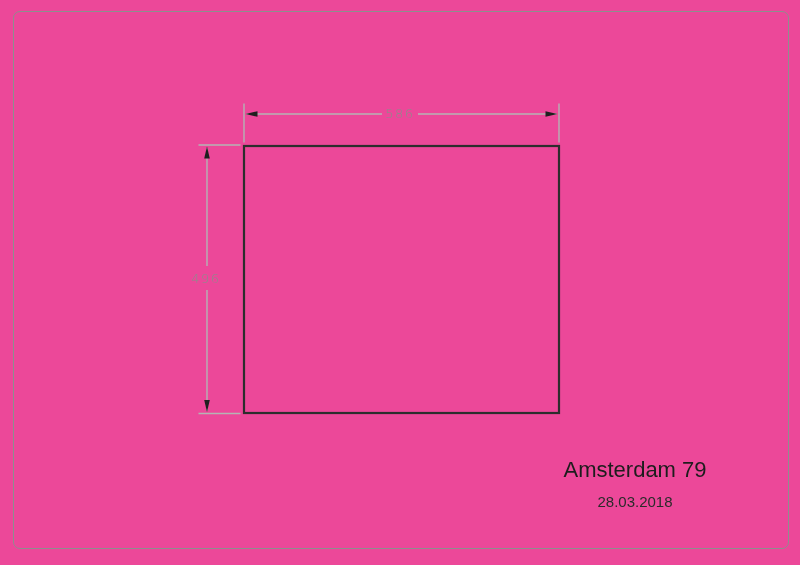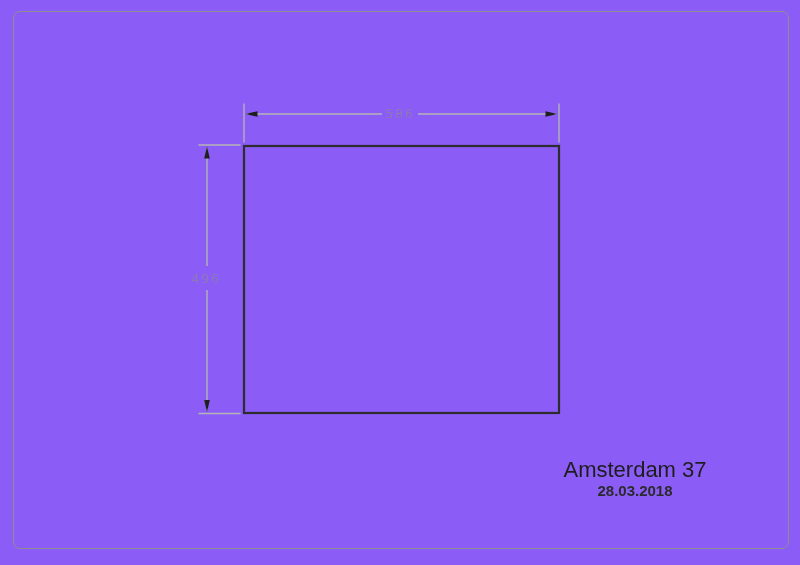--- a/index.html
+++ b/index.html
@@ -4,21 +4,21 @@
 <style>
   html, body {
     margin: 0;
     padding: 0;
     background: #ffffff;
   }
   .canvas {
     position: relative;
     width: 800px;
     height: 565px;
-    background: #8b5cf6;
+    background: #ec4899;
     font-family: "Liberation Sans", sans-serif;
     overflow: hidden;
   }
   .page-border {
     position: absolute;
     left: 13px;
     top: 11px;
     width: 776px;
     height: 538px;
     box-sizing: border-box;
@@ -45,24 +45,23 @@
     color: #1d1d1d;
   }
   .title-line {
     font-size: 22px;
     line-height: 23px;
     white-space: nowrap;
   }
   .date-line {
     font-size: 15px;
     line-height: 17px;
-    margin-top: 1px;
+    margin-top: 12px;
     color: #2b2b2b;
     white-space: nowrap;
-    font-weight: bold;
   }
 </style>
 </head>
 <body>
 
 <div class="canvas">
 
   <div class="page-border"></div>
 
   <svg class="drawing-svg" width="800" height="565" viewBox="0 0 800 565">
@@ -89,17 +88,17 @@
       <polygon points="557.5,114 545.5,111.2 545.5,116.8"></polygon>
       <polygon points="207,146.5 204.2,158.5 209.8,158.5"></polygon>
       <polygon points="207,412 204.2,400 209.8,400"></polygon>
     </g>
 
     <text class="dim-label" x="400" y="118" text-anchor="middle" fill="#8c8c8c">586</text>
     <text class="dim-label" x="206" y="283" text-anchor="middle" fill="#8c8c8c">496</text>
   </svg>
 
   <div class="title-block">
-    <div class="title-line">Amsterdam 37</div>
+    <div class="title-line">Amsterdam 79</div>
     <div class="date-line">28.03.2018</div>
   </div>
 
 </div>
 
 </body></html>

